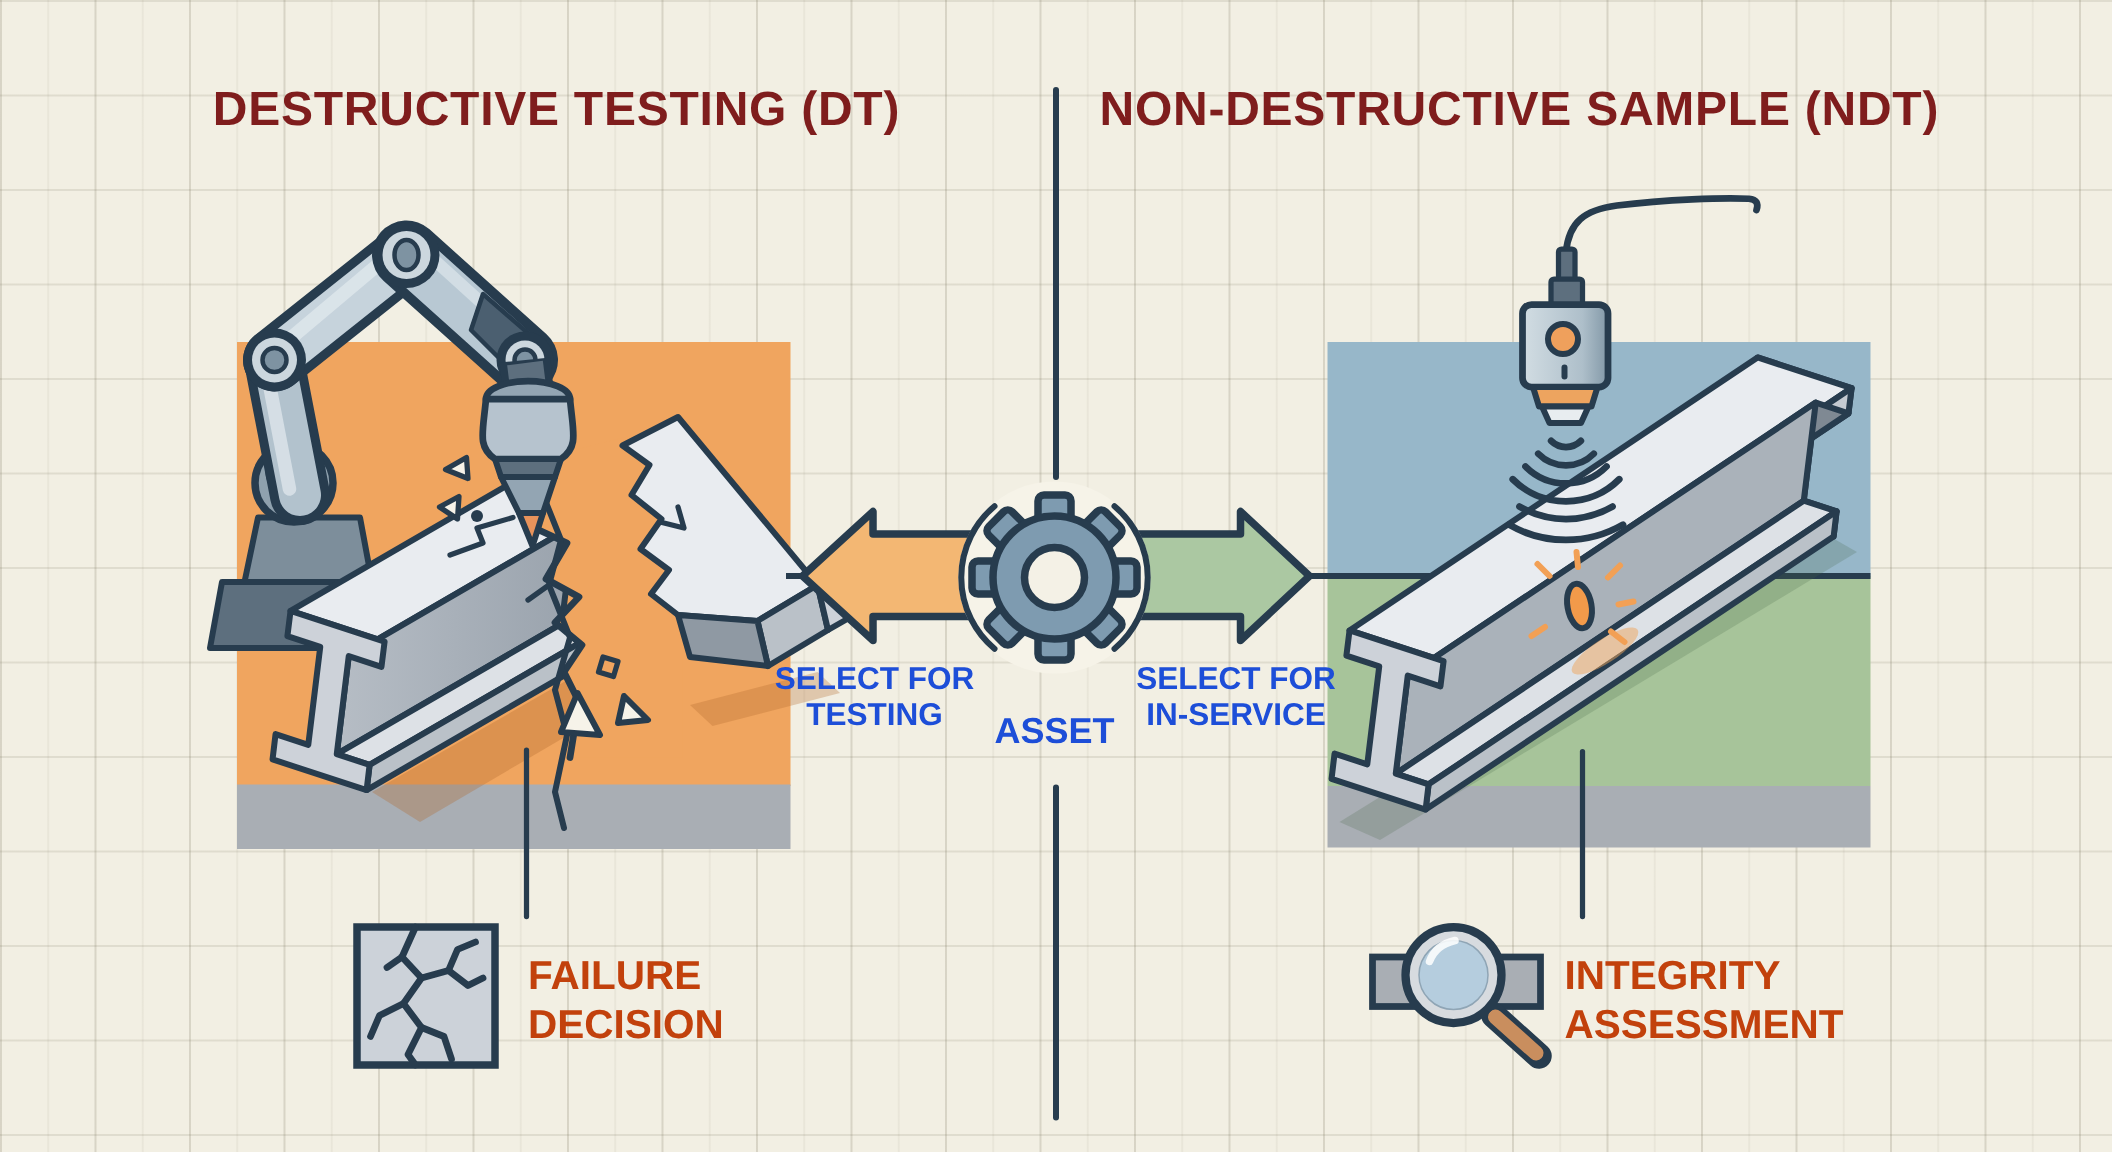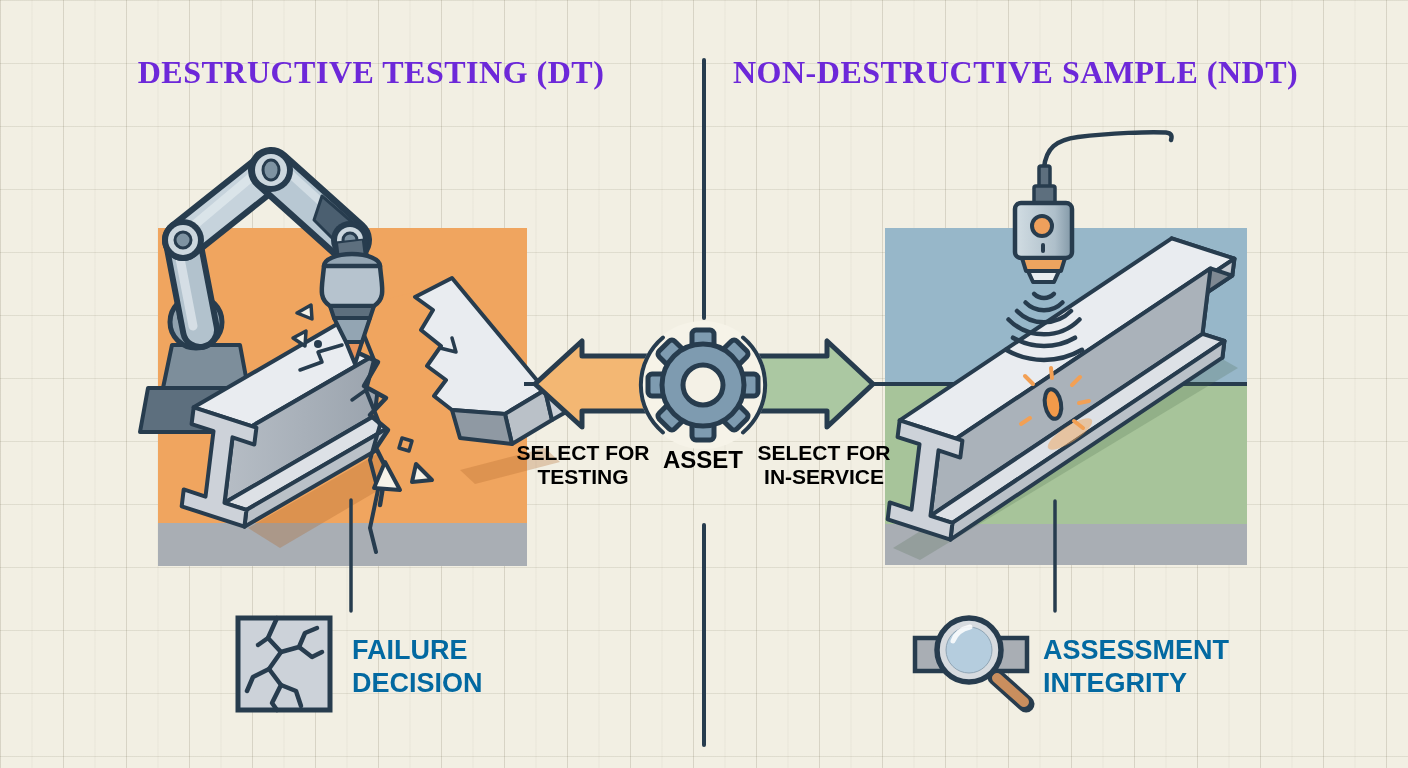--- a/index.html
+++ b/index.html
@@ -10,27 +10,27 @@
     background-image:
       linear-gradient(rgba(125,120,98,.16) 1.5px, transparent 1.5px),
       linear-gradient(90deg, rgba(125,120,98,.16) 1.5px, transparent 1.5px),
       linear-gradient(90deg, rgba(125,120,98,.08) 1px, transparent 1px);
     background-size:63px 63px, 63px 63px, 31.5px 31.5px;
     color:#263b4d;
   }
   .abs{position:absolute;}
   .hdr{
     font-size:32px;font-weight:800;letter-spacing:.5px;
-    text-align:center;width:480px;white-space:nowrap;color:#6d28d9;font-family:Liberation Serif, serif;
+    text-align:center;width:480px;white-space:nowrap;color:#7f1d1d;
   }
-  .lbl{font-weight:800;text-align:center;color:#000000;}
+  .lbl{font-weight:800;text-align:center;color:#1d4ed8;}
   .lbl .ln{display:block;}
   .sel{font-size:21px;line-height:24px;width:180px;}
-  .hub{font-size:24px;line-height:28px;width:180px;}
-  .callout{font-size:27px;line-height:33px;font-weight:800;color:#0369a1;}
+  .hub{font-size:24px;line-height:28px;width:180px;margin-top:28px;}
+  .callout{font-size:27px;line-height:33px;font-weight:800;color:#c2410c;}
   .callout .ln{display:block;}
   svg{position:absolute;left:0;top:0;}
 </style>
 </head>
 <body>
 
 <svg width="1408" height="768" viewBox="0 0 1408 768">
   <defs>
     <linearGradient id="probeGrad" x1="0" y1="0" x2="1" y2="0">
       <stop offset="0" stop-color="#d2dde3"></stop>
@@ -254,15 +254,15 @@
 <div class="abs lbl sel" style="left:734px;top:441px;">
   <span class="ln">SELECT FOR</span>
   <span class="ln">IN-SERVICE</span>
 </div>
 
 <div class="abs callout" style="left:352px;top:634px;">
   <span class="ln">FAILURE</span>
   <span class="ln">DECISION</span>
 </div>
 <div class="abs callout" style="left:1043px;top:634px;">
+  <span class="ln">INTEGRITY</span>
   <span class="ln">ASSESSMENT</span>
-  <span class="ln">INTEGRITY</span>
 </div>
 
 </body></html>

